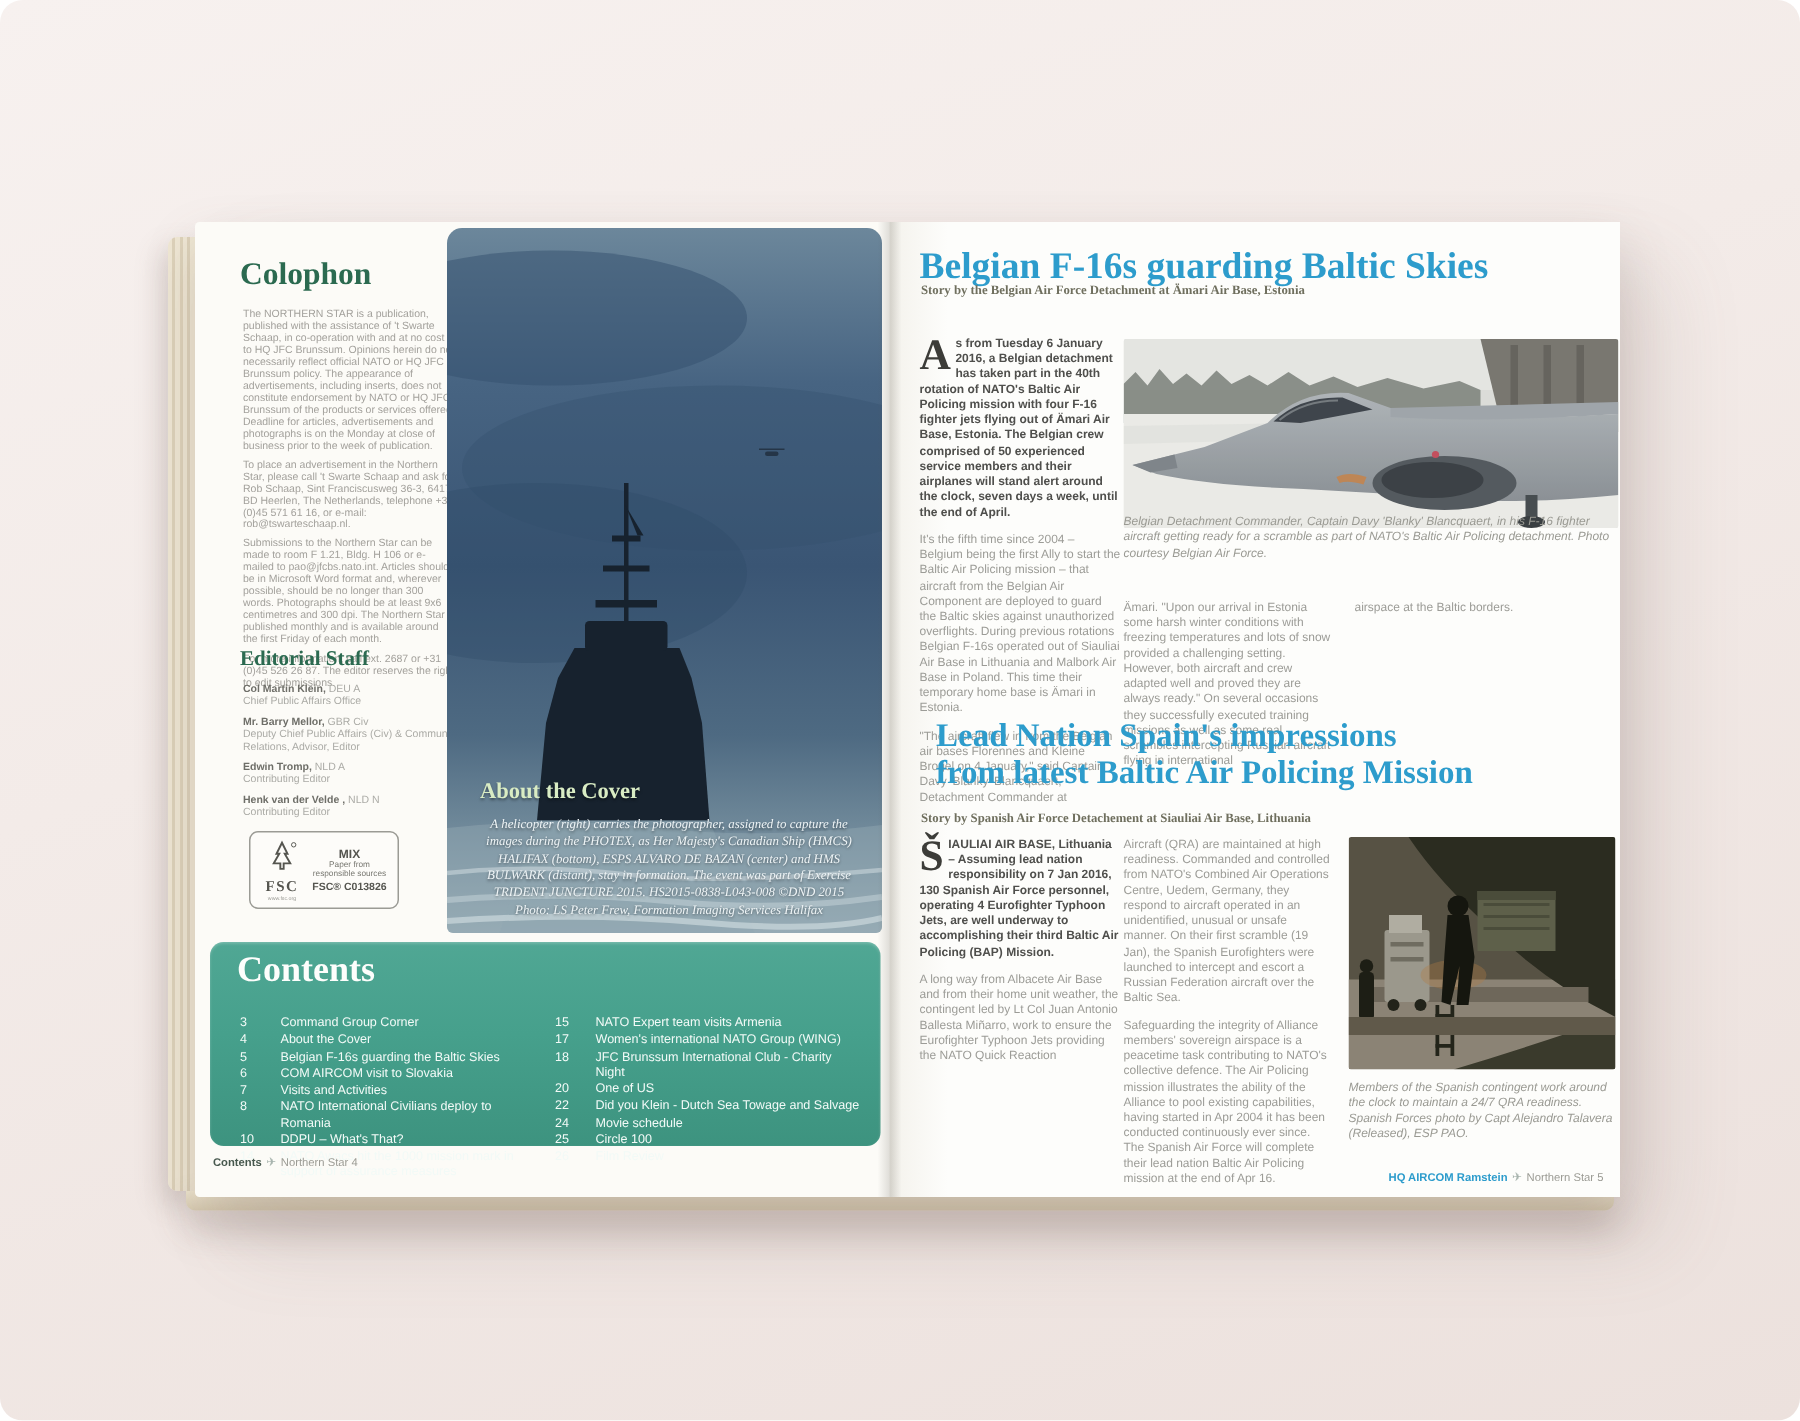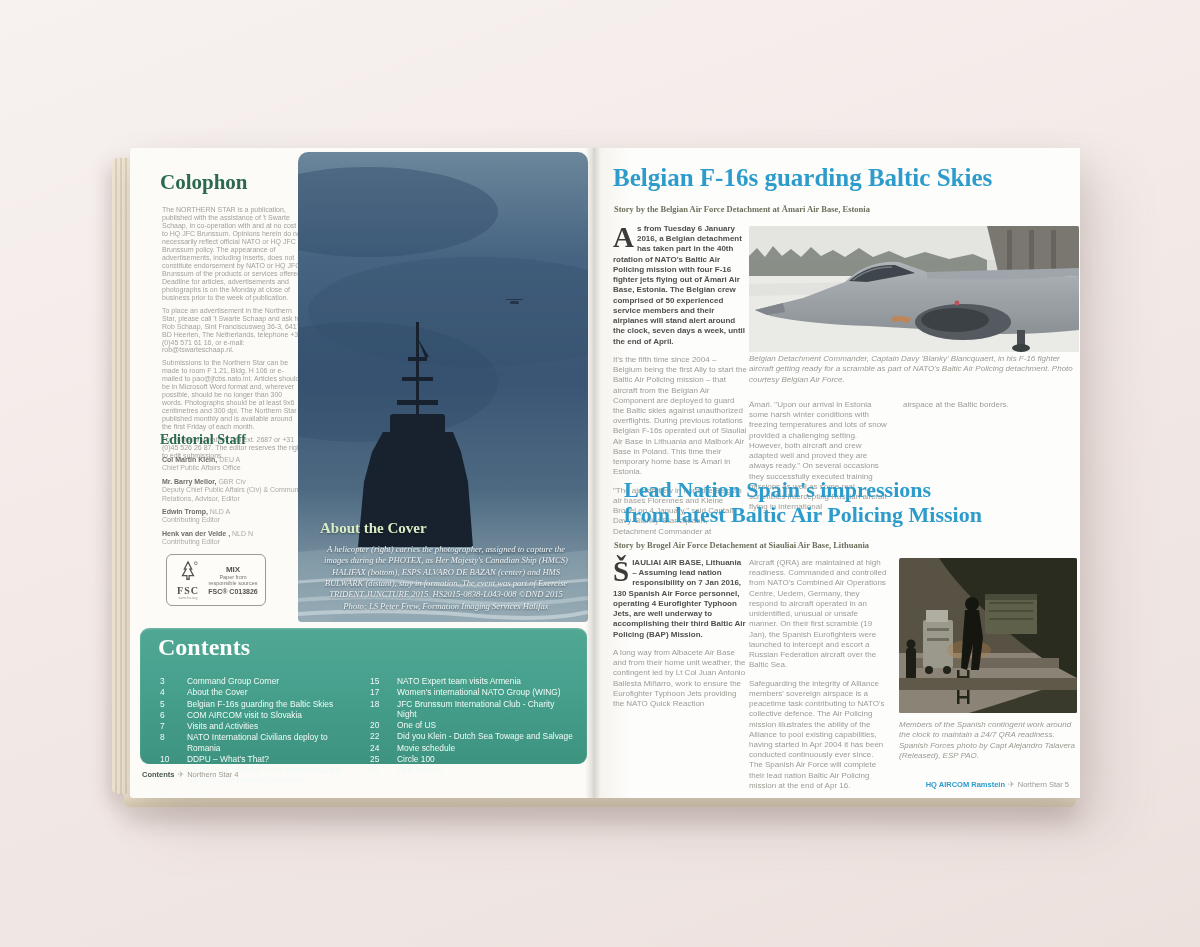--- a/index.html
+++ b/index.html
@@ -1,18 +1,18 @@
 <!DOCTYPE html>
 <html><head>
 <meta charset="utf-8">
 <style>
   html,body{margin:0;padding:0;}
   .canvas{position:relative;width:1200px;height:947px;overflow:hidden;
     background:linear-gradient(160deg,#f7f1ef 0%,#f3ebe8 40%,#ece1dd 100%);
-    font-family:"Liberation Sans",sans-serif;}
+    font-family:"Liberation Sans",sans-serif;border-radius:15px;}
   .abs{position:absolute;}
 
   
   .stack-left{left:112px;top:158px;width:22px;height:636px;border-radius:6px 0 0 6px;
     background:repeating-linear-gradient(90deg,#efe7d4 0 3px,#ddd2ba 3px 5px);
     box-shadow:-4px 8px 18px rgba(120,100,90,.25);}
   .stack-bottom{left:124px;top:794px;width:952px;height:13px;border-radius:0 0 6px 6px;
     background:linear-gradient(#efe6d0,#d9cdb2);box-shadow:0 10px 22px rgba(120,100,90,.30);}
   .spread{left:130px;top:148px;width:950px;height:650px;background:#fcfbf7;border-radius:3px;
     box-shadow:0 16px 34px rgba(120,100,95,.22), 28px 30px 55px rgba(120,100,95,.14);}
@@ -63,31 +63,31 @@
   .pf-right{left:0;top:632px;width:476px;text-align:right;}
   .pf-sec-right{font-weight:bold;color:#2d9ccc;}
   .plane{color:#a8b4ae;font-size:8px;padding:0 3px;}
 
   
   .rp{left:463px;top:0;width:487px;height:650px;}
   .art-title{color:#2d9ccc;font-family:"Liberation Serif",serif;font-weight:bold;}
   .t1{left:20px;top:16px;font-size:25px;}
   .t2{left:20px;top:330px;font-size:22px;line-height:1.12;margin-left:11px;}
   .byline{font-size:8.5px;font-weight:bold;color:#6f6f5e;font-family:"Liberation Serif",serif;}
-  .b1{left:21px;top:56px;text-align:center;}
+  .b1{left:21px;top:40px;text-align:center;}
   .b2{left:21px;top:392px;}
   .body-col{font-size:8px;line-height:1.28;color:#9c9c97;}
   .body-col p{margin:0 0 8px 0;}
   .intro{font-weight:bold;color:#4f4f4c;}
   .dropcap{float:left;font-size:29px;line-height:.8;font-weight:bold;color:#3c3c38;padding:2px 3px 0 0;
     font-family:"Liberation Serif",serif;}
   .a1c1{left:20px;top:76px;width:134px;}
   .photo1{left:156px;top:78px;width:330px;height:126px;border-radius:2px;overflow:hidden;}
   .cap{font-size:8px;line-height:1.3;font-style:italic;color:#9a9a93;}
-  .cap1{left:156px;top:206px;width:328px;}
+  .cap1{left:156px;top:195px;width:328px;}
   .a1c2{left:156px;top:252px;width:140px;}
   .a1c3{left:310px;top:252px;width:172px;}
   .a2c1{left:20px;top:410px;width:134px;}
   .a2c2{left:156px;top:410px;width:140px;}
   .photo2{left:306px;top:410px;width:178px;height:155px;border-radius:2px;overflow:hidden;}
   .cap2{left:306px;top:572px;width:178px;}
 </style>
 </head>
 <body>
 
@@ -318,21 +318,21 @@
         <p>Ämari. "Upon our arrival in Estonia some harsh winter conditions with freezing temperatures and lots of snow provided a challenging setting. However, both aircraft and crew adapted well and proved they are always ready." On several occasions they successfully executed training missions as well as some real scrambles intercepting Russian aircraft flying in international</p>
       </div>
       <div class="abs body-col a1c3">
         <p>airspace at the Baltic borders.</p>
       </div>
 
       <div class="abs art-title t2">
         <div>Lead Nation Spain's impressions</div>
         <div>from latest Baltic Air Policing Mission</div>
       </div>
-      <div class="abs byline b2">Story by Brogel Air Force Detachement at Siauliai Air Base, Lithuania</div>
+      <div class="abs byline b2">Story by Spanish Air Force Detachement at Siauliai Air Base, Lithuania</div>
 
       <div class="abs body-col a2c1">
         <p class="intro"><span class="dropcap">Š</span><span>IAULIAI AIR BASE, Lithuania – Assuming lead nation responsibility on 7 Jan 2016, 130 Spanish Air Force personnel, operating 4 Eurofighter Typhoon Jets, are well underway to accomplishing their third Baltic Air Policing (BAP) Mission.</span></p>
         <p>A long way from Albacete Air Base and from their home unit weather, the contingent led by Lt Col Juan Antonio Ballesta Miñarro, work to ensure the Eurofighter Typhoon Jets providing the NATO Quick Reaction</p>
       </div>
 
       <div class="abs body-col a2c2">
         <p>Aircraft (QRA) are maintained at high readiness. Commanded and controlled from NATO's Combined Air Operations Centre, Uedem, Germany, they respond to aircraft operated in an unidentified, unusual or unsafe manner. On their first scramble (19 Jan), the Spanish Eurofighters were launched to intercept and escort a Russian Federation aircraft over the Baltic Sea.</p>
         <p>Safeguarding the integrity of Alliance members' sovereign airspace is a peacetime task contributing to NATO's collective defence. The Air Policing mission illustrates the ability of the Alliance to pool existing capabilities, having started in Apr 2004 it has been conducted continuously ever since. The Spanish Air Force will complete their lead nation Baltic Air Policing mission at the end of Apr 16.</p>
       </div>

